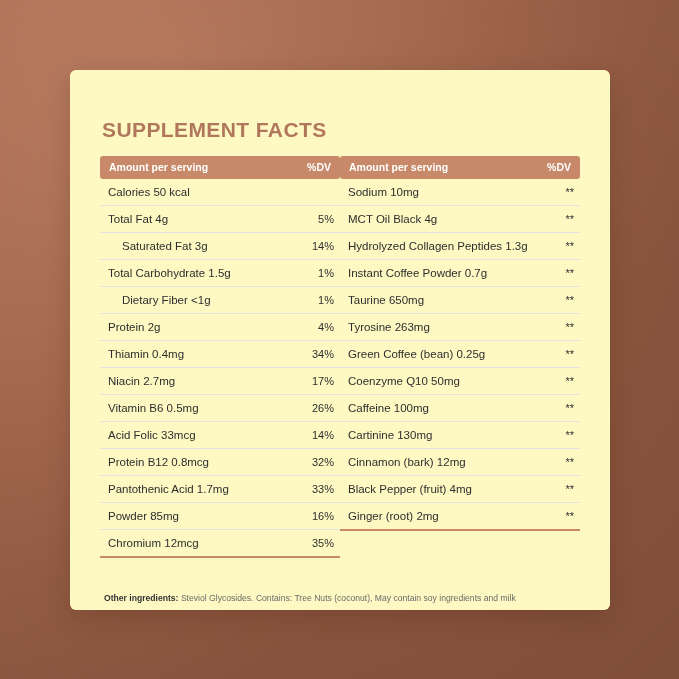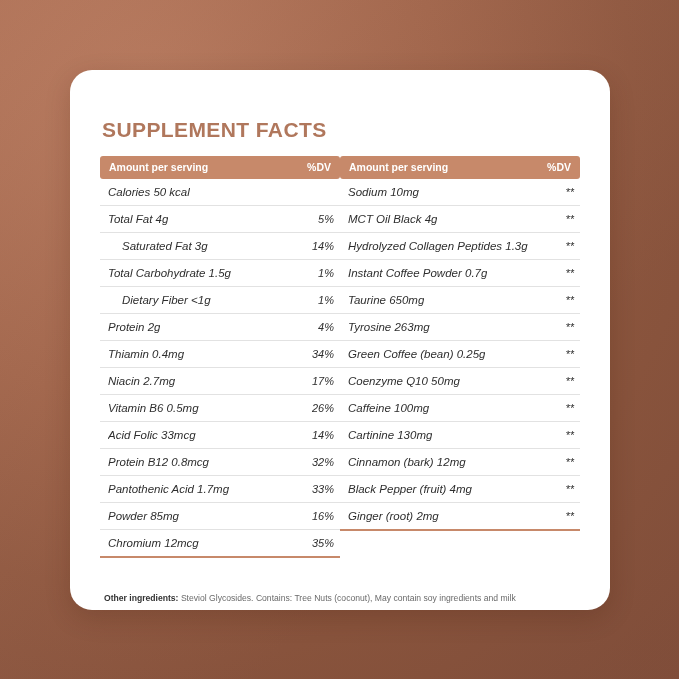--- a/index.html
+++ b/index.html
@@ -24,22 +24,22 @@
     position: absolute;
     inset: 0;
     background: linear-gradient(135deg, rgba(255,255,255,0.06) 0%, rgba(0,0,0,0.10) 70%);
   }
   .card {
     position: absolute;
     left: 70px;
     top: 70px;
     width: 540px;
     height: 540px;
-    background: #ffffff;
-    border-radius: 22px;
+    background: #fef9c3;
+    border-radius: 6px;
     box-shadow: 0 8px 26px rgba(60,25,10,0.20);
     overflow: hidden;
   }
   .card-inner {
     position: absolute;
     left: 30px;
     top: 48px;
     right: 30px;
   }
   .head-row {
@@ -87,21 +87,20 @@
     border-top: 0;
   }
   .row {
     display: flex;
     justify-content: space-between;
     align-items: center;
     font-size: 11.5px;
     color: #2e2e2e;
     padding: 7px 6px 7px 8px;
     border-bottom: 1px solid #e2e2e2;
-    font-style: italic;
   }
   .row.indent .row-label {
     padding-left: 14px;
   }
   .row-label {
     white-space: nowrap;
     overflow: hidden;
     text-overflow: ellipsis;
   }
   .row-value {

